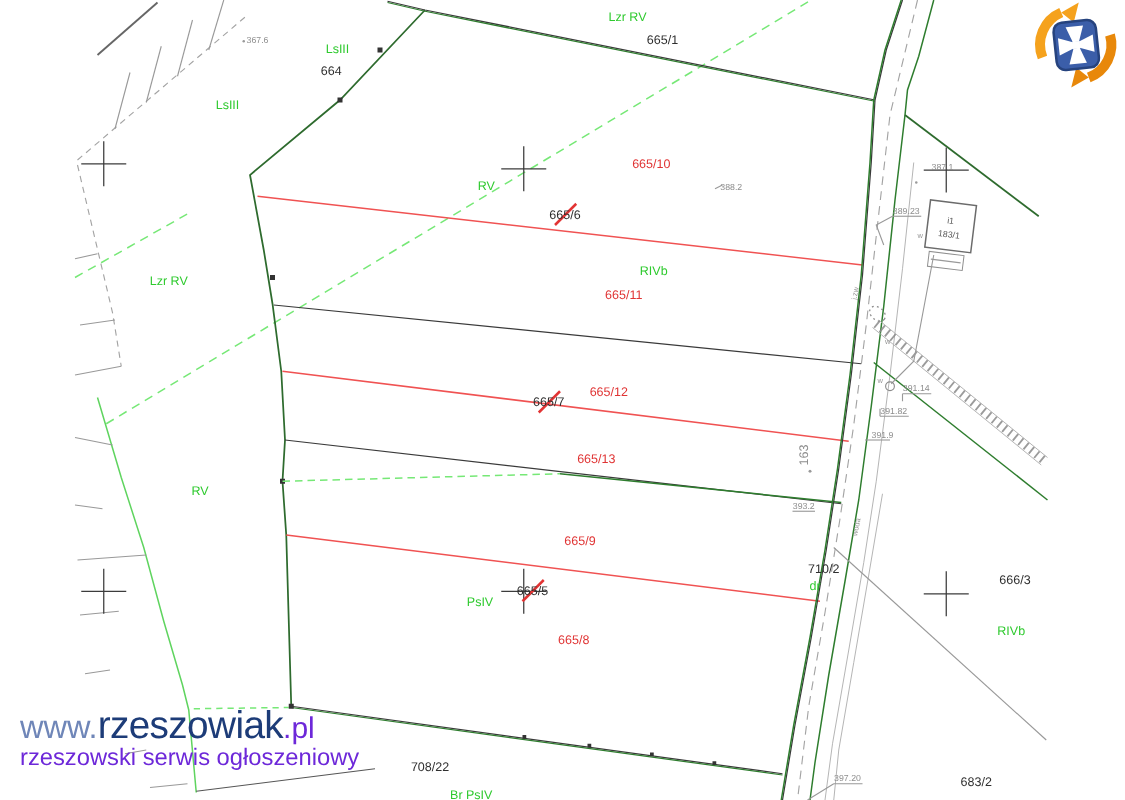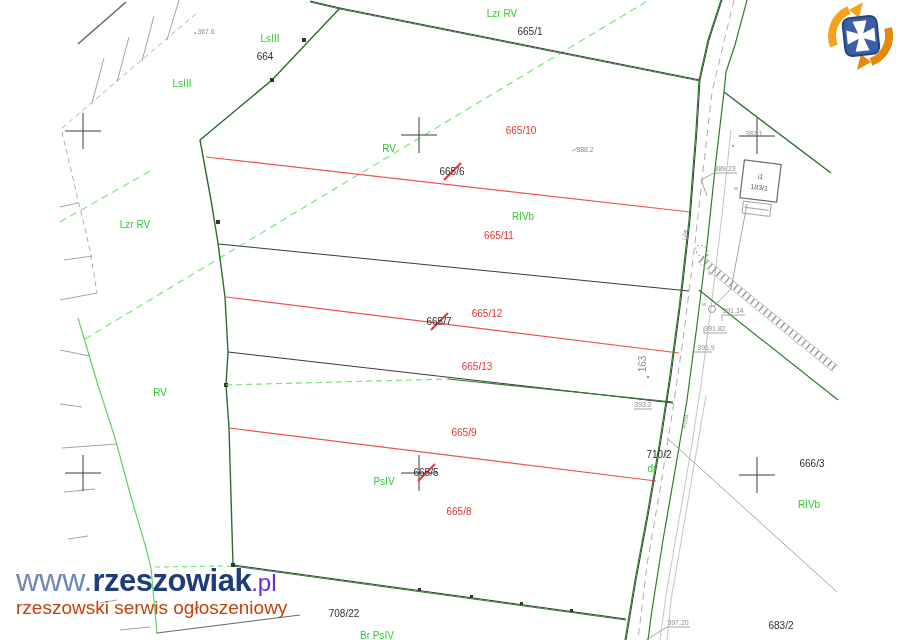--- a/index.html
+++ b/index.html
@@ -19,24 +19,24 @@
   .ln-gdash{stroke:#76e876;stroke-width:1.2;fill:none;stroke-dasharray:7 5;}
   .ln-green{stroke:#5fd45f;stroke-width:1.2;fill:none;}
   .ln-gray{stroke:#999;stroke-width:0.9;fill:none;}
   .ln-gray-d{stroke:#a3a3a3;stroke-width:0.9;fill:none;stroke-dasharray:5 4;}
   .ln-thin{stroke:#b5b5b5;stroke-width:0.8;fill:none;}
   .cross{stroke:#3c3c3c;stroke-width:1;fill:none;}
   .slash{stroke:#e23333;stroke-width:2;fill:none;}
   .mk{fill:#333;}
   
   .wm{position:absolute;left:16px;top:564px;line-height:1;white-space:nowrap;}
-  .wm .w1{font-size:32px;color:#6f86b8;}
-  .wm .w2{font-size:31px;font-weight:bold;color:#1d3c78;letter-spacing:-0.5px;}
+  .wm .w1{font-size:26px;color:#6f86b8;}
+  .wm .w2{font-size:31px;font-weight:normal;color:#1d3c78;letter-spacing:-0.5px;}
   .wm .w3{font-size:24px;color:#6d28d9;}
-  .wm .tagline{margin-top:2px;font-size:19px;color:#c2410c;}
+  .wm .tagline{margin-top:2px;font-size:19px;color:#6d28d9;}
 </style>
 </head>
 <body>
 
 <div class="canvas">
 
 <svg viewBox="0 0 900 640" width="900" height="640">
 
   <g>
     <path class="ln-gray" style="stroke:#666;stroke-width:1.5" d="M78,44 L126,2"></path>

